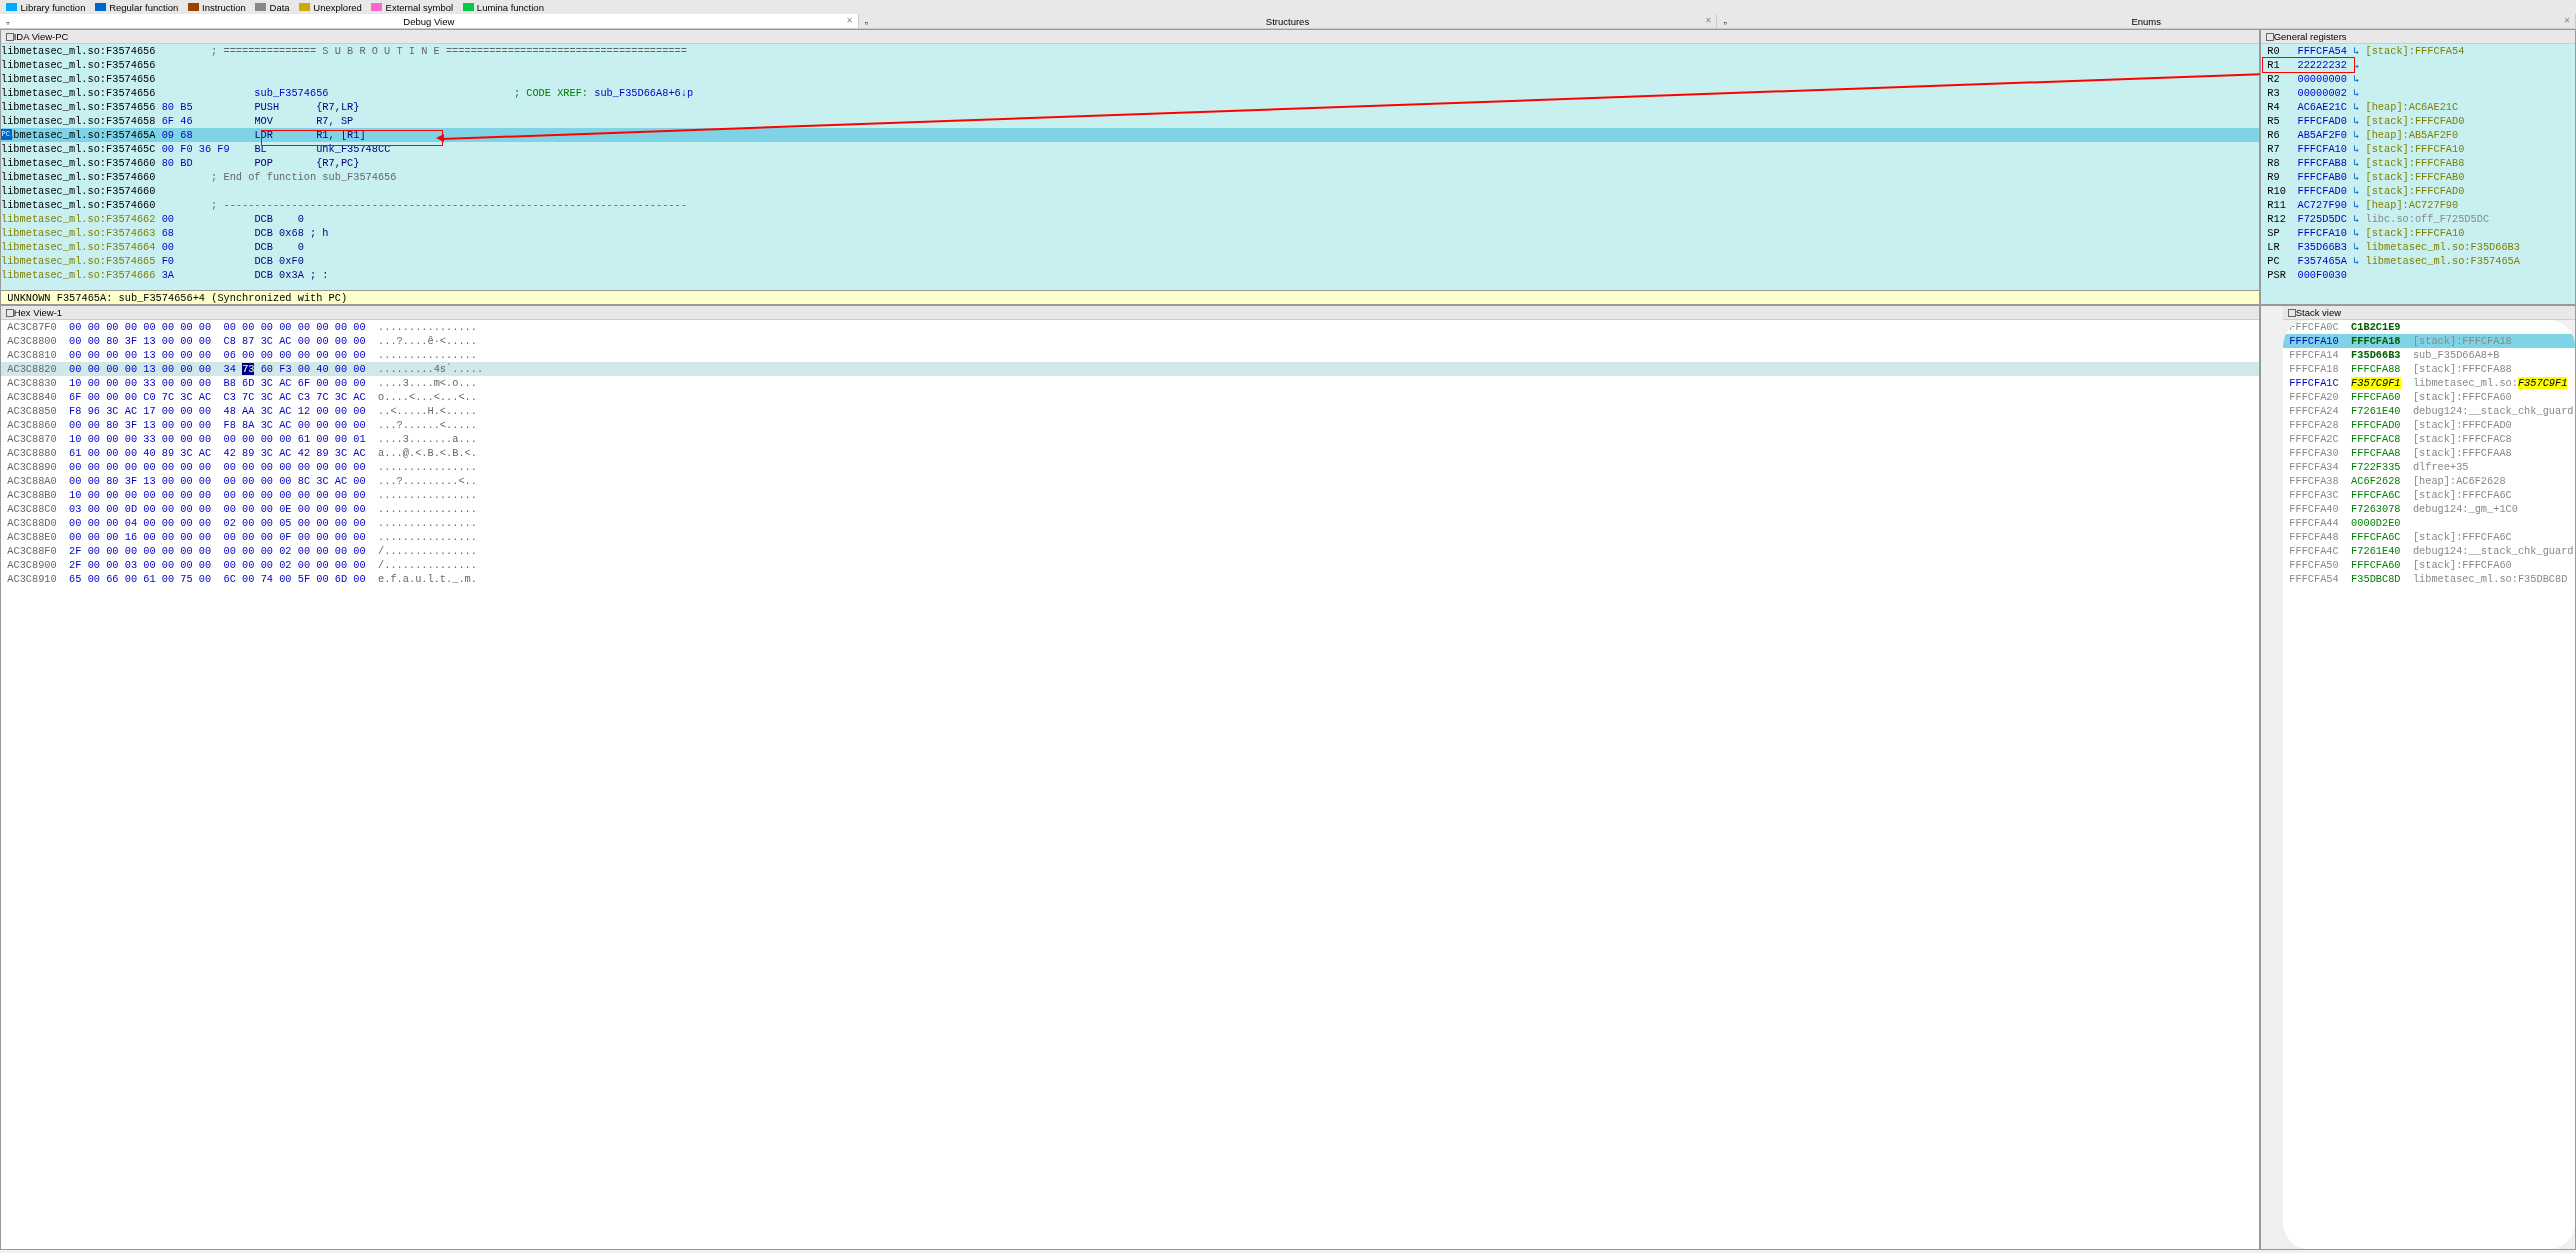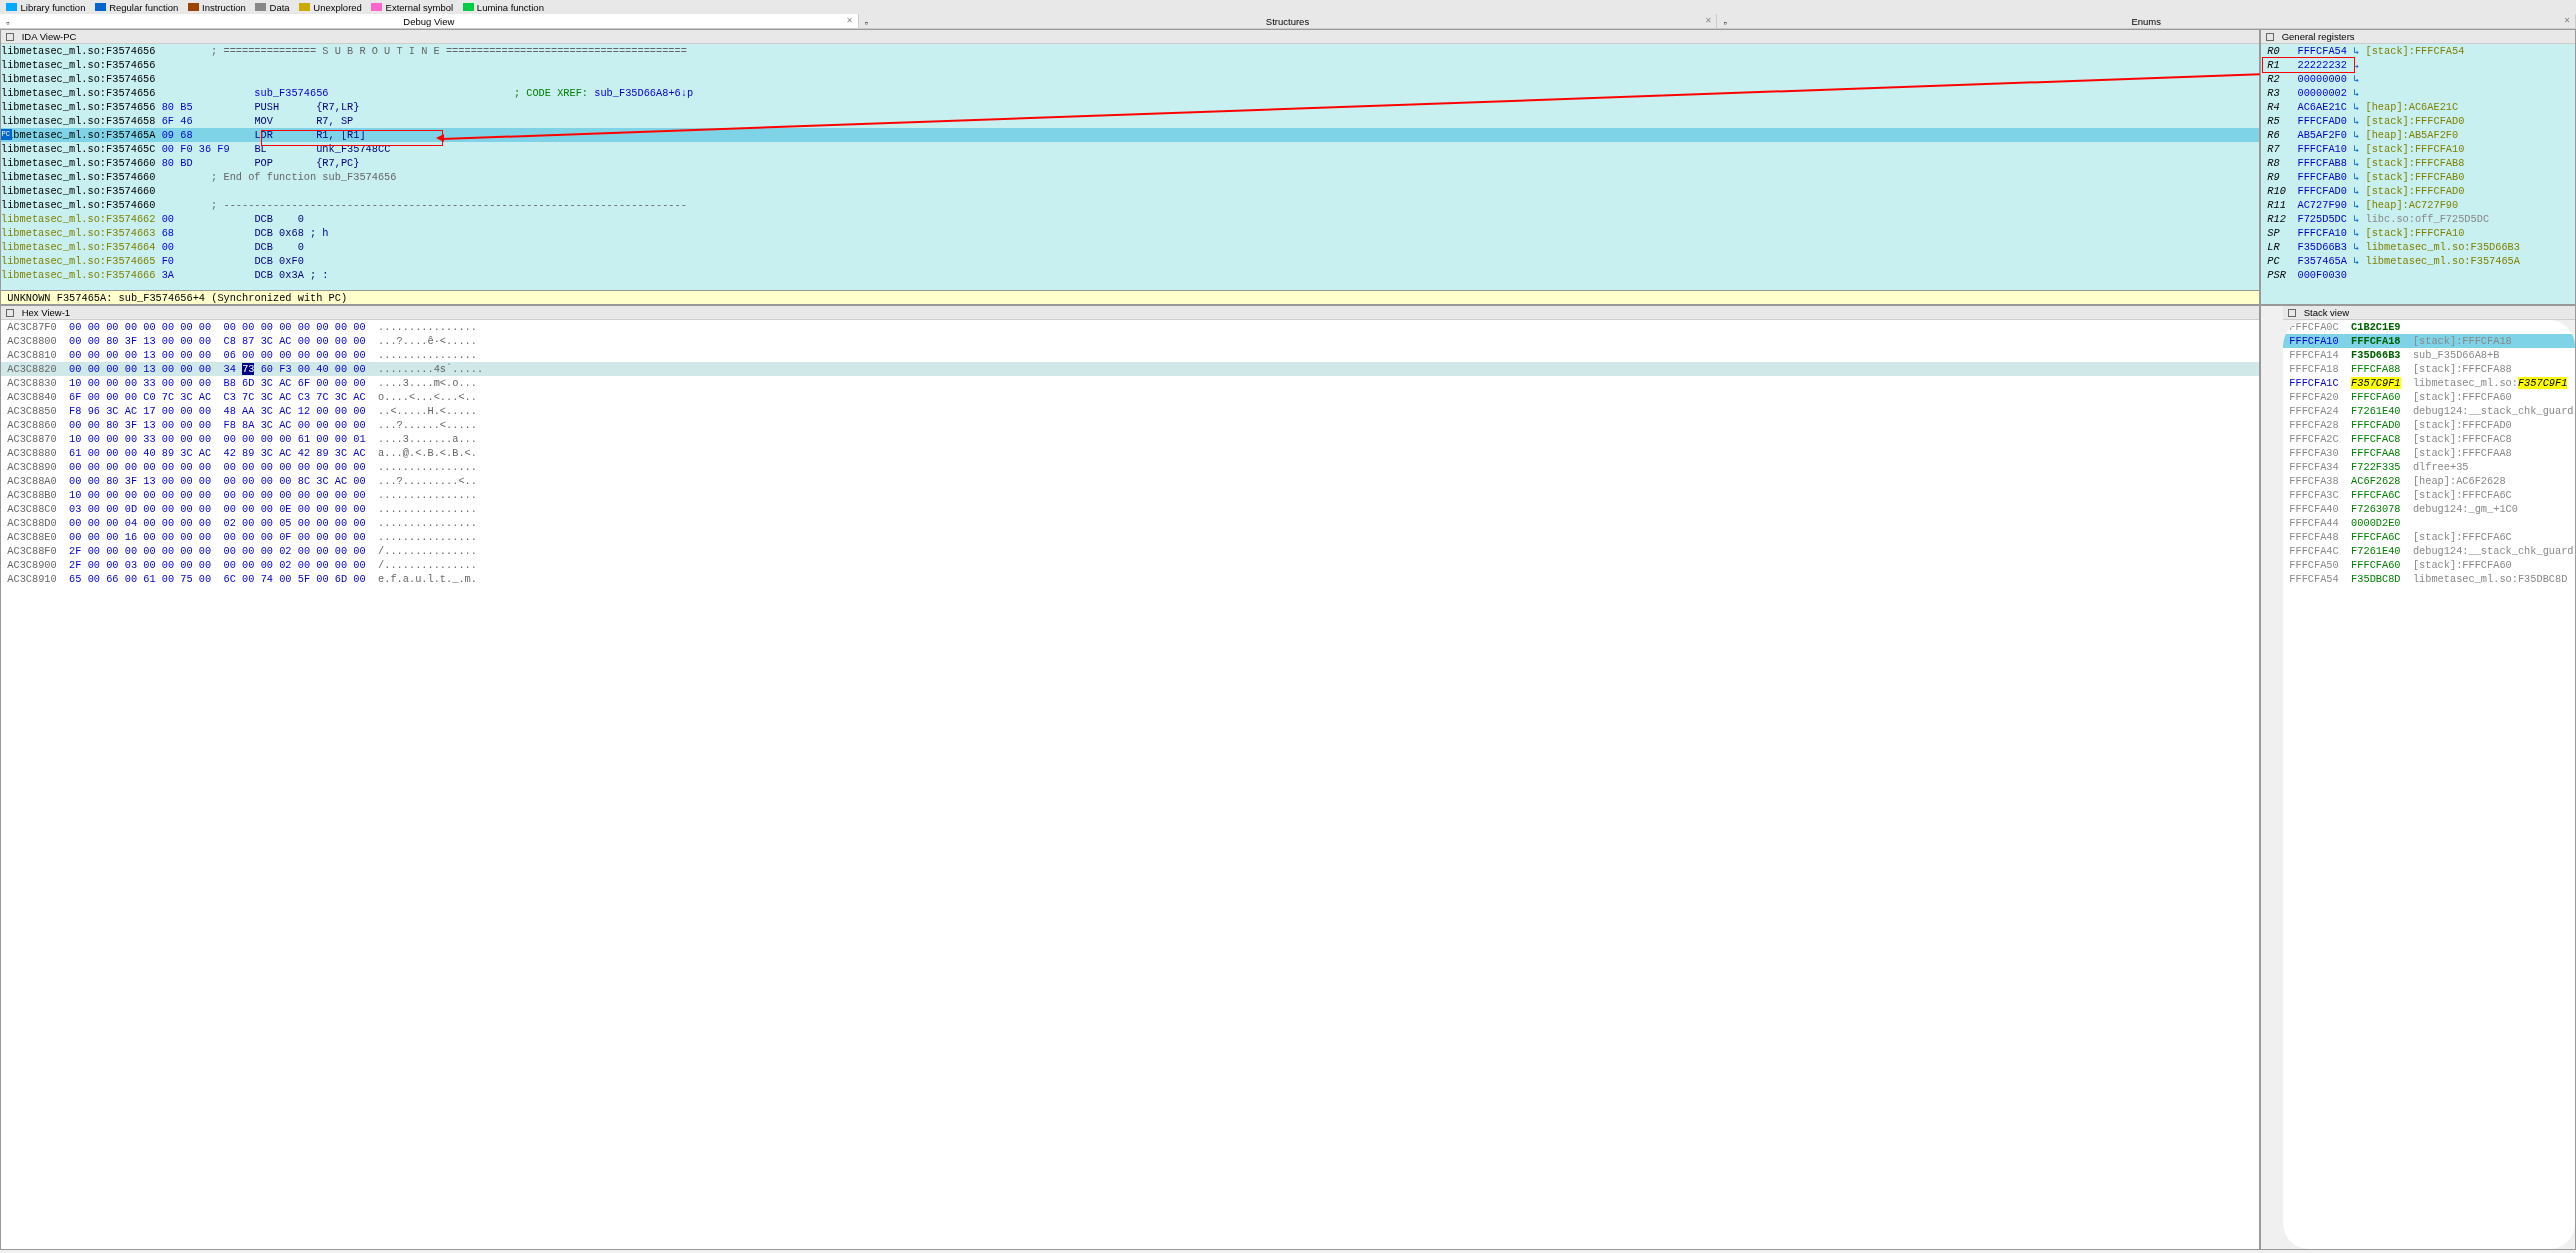--- a/index.html
+++ b/index.html
@@ -11,21 +11,21 @@
   
   .tab-bar { display: flex; background: #e8e8e8; border-bottom: 0.8px solid #ccc; font-family: "Segoe UI", Arial, sans-serif; font-size: 9.5px; }
   .tab { flex: 1; text-align: center; padding: 1.6px 6.3px; border-right: 0.8px solid #ccc; position: relative; }
   .tab.active { background: #fff; }
   .tab .close-btn { position: absolute; right: 4.7px; top: 1.6px; font-size: 8px; color: #888; cursor: pointer; }
   .tab .indicator { position: absolute; left: 4.7px; top: 3.2px; width: 6.3px; height: 6.3px; }
   
   .main-layout { display: grid; grid-template-columns: 1fr 316px; grid-template-rows: 276px 1fr; height: calc(100vh - 32px); }
   
   .pane { border: 0.8px solid #999; overflow: hidden; display: flex; flex-direction: column; }
-  .pane-title { background: #e8e8e8; padding: 0.8px 4.7px; font-family: "Segoe UI", Arial, sans-serif; font-size: 9.5px; border-bottom: 0.8px solid #ccc; display: flex; align-items: center; gap: 8px; }
+  .pane-title { background: #e8e8e8; padding: 0.8px 4.7px; font-family: "Segoe UI", Arial, sans-serif; font-size: 9.5px; border-bottom: 0.8px solid #ccc; display: flex; align-items: center; gap: 0; }
   .pane-title .icon-box { width: 8px; height: 8px; border: 0.8px solid #666; display: inline-block; }
   .pane-body { flex: 1; overflow: auto; background: #c8f0f0; position: relative; }
   
   .disasm-pane { grid-column: 1; grid-row: 1; }
   .regs-pane { grid-column: 2; grid-row: 1; }
   .hex-pane { grid-column: 1; grid-row: 2; }
   .stack-pane { grid-column: 2; grid-row: 2; padding-left: 22px; }
   
   .disasm-line { white-space: pre; padding: 0 0; line-height: 14px; font-family: "Courier New", monospace; position: relative; }
   .disasm-line.current { background: #7ed4e6; }
@@ -36,21 +36,21 @@
   .mnemonic { color: #000080; font-weight: normal; }
   .operand { color: #000080; }
   .comment { color: #666; }
   .xref { color: #008000; }
   .xref-link { color: #0000cc; text-align: right; }
   .label-yellow { color: #808000; text-align: center; }
   
   .status-line { background: #ffffcc; padding: 0.8px 6.3px; font-family: "Courier New", monospace; border-top: 0.8px solid #999; }
   
   .reg-line { white-space: pre; padding: 0 6.3px; line-height: 14px; font-family: "Courier New", monospace; }
-  .reg-name { color: #000; display: inline-block; width: 24px; font-style: italic; }
+  .reg-name { color: #000; display: inline-block; width: 24px; }
   .reg-val { color: #0000cc; }
   .reg-arrow { color: #0066cc; }
   .reg-desc { color: #808000; }
   .reg-desc-gray { color: #888; }
   
   .hex-line { white-space: pre; padding: 0 6.3px; line-height: 14px; font-family: "Courier New", monospace; }
   .hex-addr { color: #666; }
   .hex-bytes { color: #0000cc; }
   .hex-ascii { color: #666; }
   .hex-hl { background: #000080; color: #fff; }

